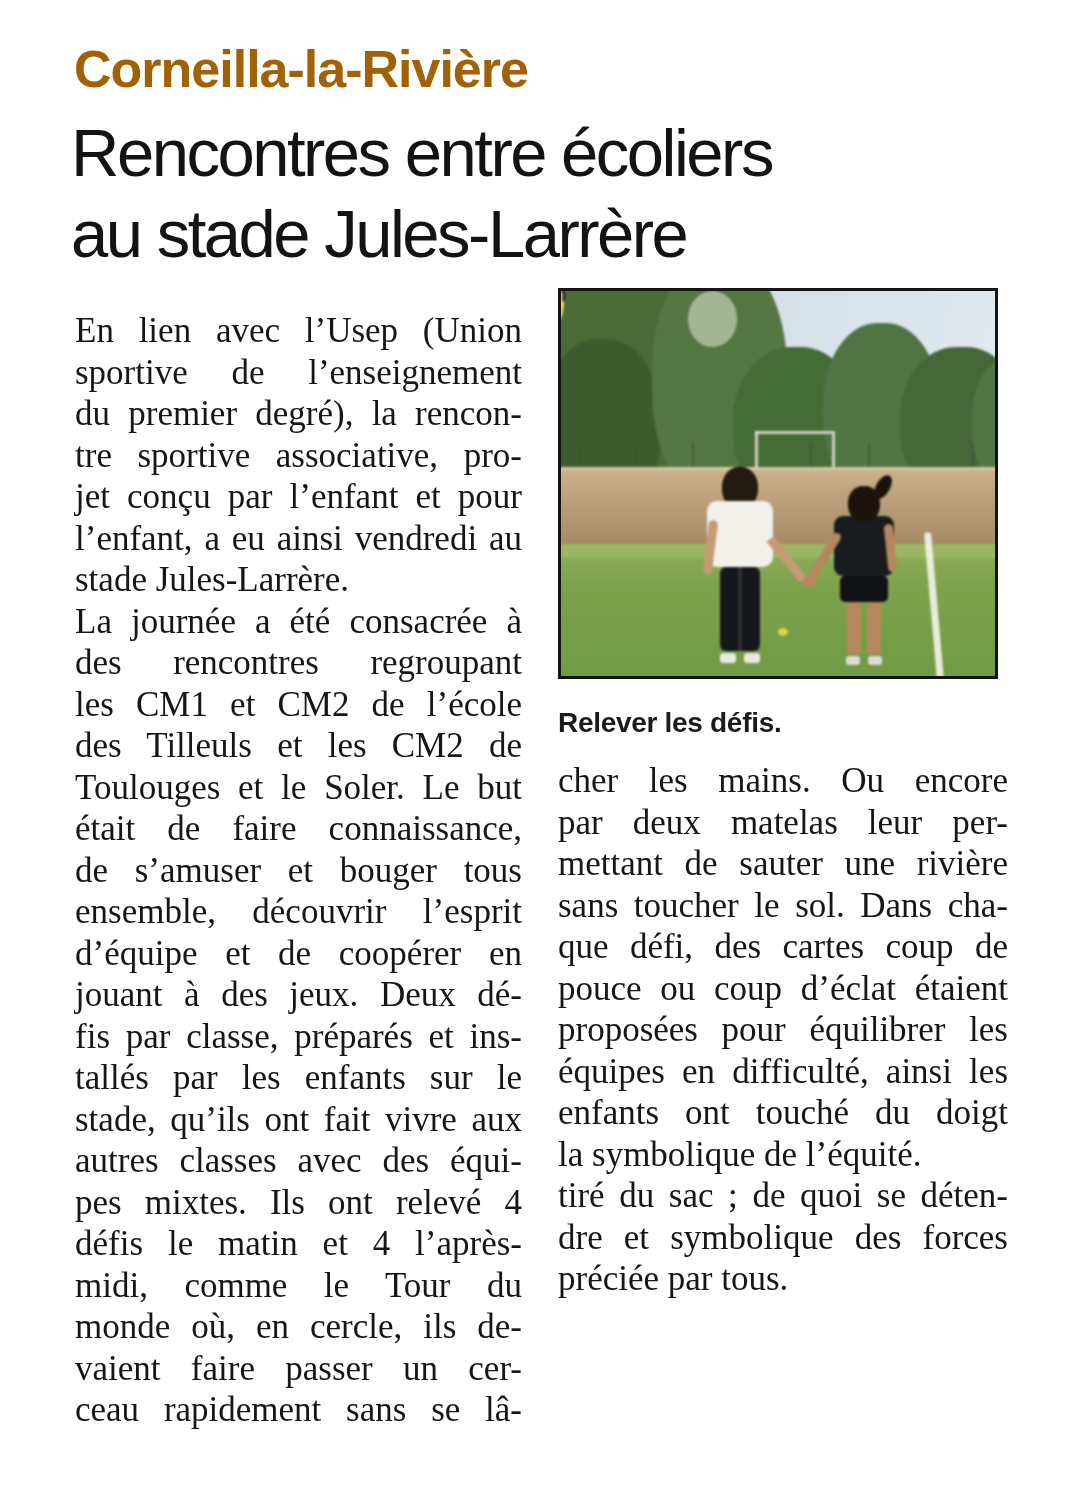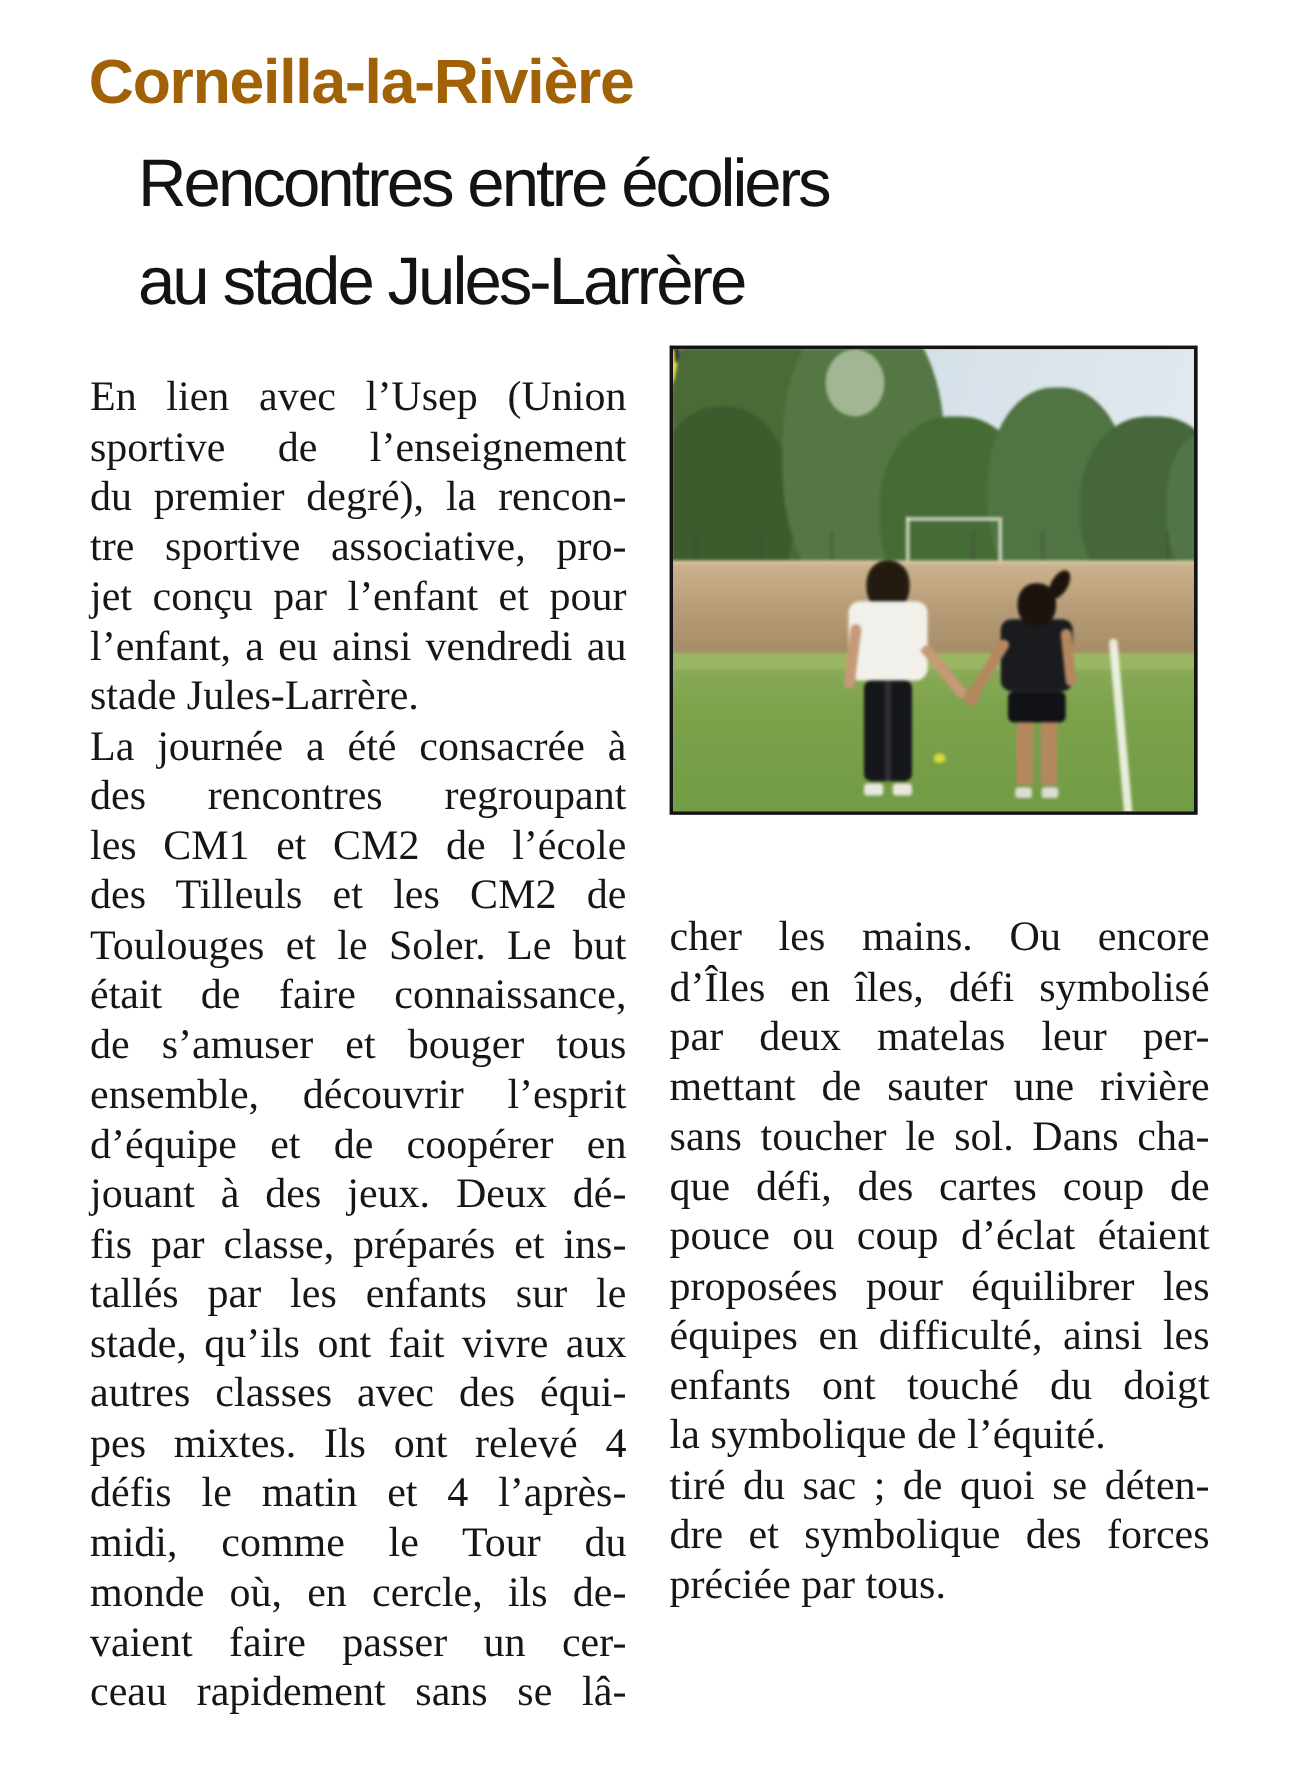--- a/index.html
+++ b/index.html
@@ -5,21 +5,21 @@
   html,body{margin:0;padding:0;background:#ffffff;}
   .page{position:relative;width:1080px;height:1491px;background:#fff;overflow:hidden;
         font-family:"Liberation Serif",serif;color:#161616;}
 
   .kicker{position:absolute;left:74px;top:40px;
           font-family:"Liberation Sans",sans-serif;font-weight:700;
           font-size:52px;line-height:58px;letter-spacing:-1px;color:#a16207;}
 
   .headline{position:absolute;left:71px;top:112px;
             font-family:"Liberation Sans",sans-serif;font-weight:400;
-            font-size:56px;line-height:81px;letter-spacing:-2.5px;color:#131313;margin-left:44px;}
+            font-size:67px;line-height:81px;letter-spacing:-2.5px;color:#131313;}
   .headline .tline{text-align:left;}
 
   .col{position:absolute;font-size:35px;line-height:41.5px;}
   .col1{left:75px;top:310px;width:447px;}
   .col2{left:558px;top:760px;width:450px;}
   .tline{text-align:justify;text-align-last:justify;}
   .tline.para-end{text-align-last:left;}
 
   .caption{position:absolute;left:558px;top:706px;
            font-family:"Liberation Sans",sans-serif;font-weight:700;
@@ -200,20 +200,21 @@
           </span>
       </div>
       <div class="armL"></div>
       <div class="armR"></div>
       <div class="armL2"></div>
       <div class="armR2"></div>
       <div class="hands"></div>
     </div>
   </figure>
 
+  <div class="caption">Relever les défis.</div>
 
   <div class="col col1">
       <div class="tline">En lien avec l’Usep (Union</div>
       <div class="tline">sportive de l’enseignement</div>
       <div class="tline">du premier degré), la rencon-</div>
       <div class="tline">tre sportive associative, pro-</div>
       <div class="tline">jet conçu par l’enfant et pour</div>
       <div class="tline">l’enfant, a eu ainsi vendredi au</div>
       <div class="tline para-end">stade Jules-Larrère.</div>
       <div class="tline">La journée a été consacrée à</div>
@@ -232,21 +233,20 @@
       <div class="tline">autres classes avec des équi-</div>
       <div class="tline">pes mixtes. Ils ont relevé 4</div>
       <div class="tline">défis le matin et 4 l’après-</div>
       <div class="tline">midi, comme le Tour du</div>
       <div class="tline">monde où, en cercle, ils de-</div>
       <div class="tline">vaient faire passer un cer-</div>
       <div class="tline">ceau rapidement sans se lâ-</div>
     </div>
   <div class="col col2">
       <div class="tline">cher les mains. Ou encore</div>
-      <div class="tline">d’Îles en îles, défi symbolisé</div>
       <div class="tline">par deux matelas leur per-</div>
       <div class="tline">mettant de sauter une rivière</div>
       <div class="tline">sans toucher le sol. Dans cha-</div>
       <div class="tline">que défi, des cartes coup de</div>
       <div class="tline">pouce ou coup d’éclat étaient</div>
       <div class="tline">proposées pour équilibrer les</div>
       <div class="tline">équipes en difficulté, ainsi les</div>
       <div class="tline">enfants ont touché du doigt</div>
       <div class="tline para-end">la symbolique de l’équité.</div>
       <div class="tline">tiré du sac ; de quoi se déten-</div>

